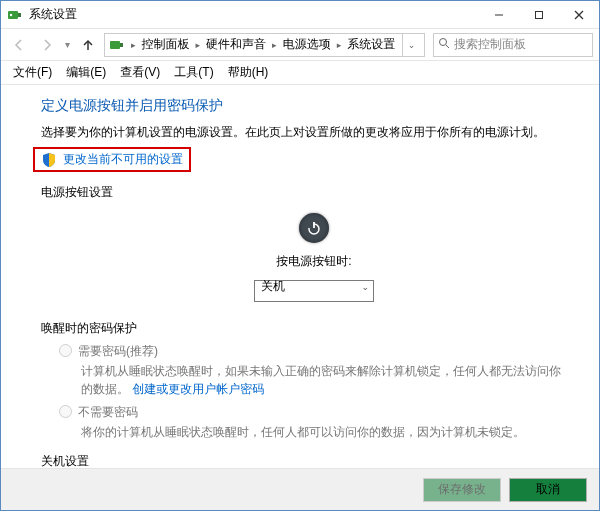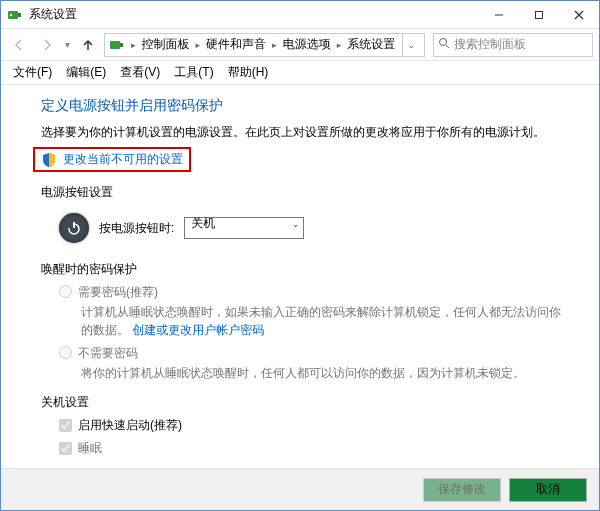--- a/index.html
+++ b/index.html
@@ -24,21 +24,21 @@
   .menuitem { font-size: 12px; padding: 16px 6px; border-radius: 2px; }
   .content { flex: 1; overflow-y: auto; padding: 12px 30px 12px 40px; position:relative;}
   .heading { color: #0b5bb3; font-size: 14px; margin-bottom: 8px; }
   .desc { font-size: 12px; margin-bottom: 6px; line-height: 1.5; }
   .change-row { display: flex; align-items: center; gap: 6px; margin: 4px 0 8px 0; }
   .shield { width: 16px; height: 16px; }
   .linklike { color: #0066cc; cursor: pointer; }
   .hl { border: 2px solid #d40000; padding: 2px 6px; display: inline-flex; align-items: center; gap:6px; margin-left:-8px;}
   .section-title { font-size: 12px; margin: 12px 0 6px 0; }
   .indent { margin-left: 18px; }
-  .powerbtn-row { display: flex; align-items: center; gap: 10px; padding: 6px 0; }
+  .powerbtn-row { display: flex; align-items: center; gap: 10px; padding: 6px 0; flex-direction: column; }
   .pb-icon { width: 30px; height: 30px; border-radius: 50%; background: #404850; display:flex; align-items:center; justify-content:center; color:#fff; box-shadow: inset 0 0 4px rgba(0,0,0,.4), 0 0 3px rgba(0,0,0,.4);}
   .select { height: 22px; border: 1px solid #7a7a7a; background: #fff; font-size: 12px; padding: 0 22px 9px 6px; min-width: 120px; position:relative; display:flex; align-items:center;}
   .select .sel-ar { position:absolute; right:4px; font-size:9px; color:#555;}
   .radio-row { display: flex; align-items: flex-start; gap: 6px; margin: 6px 0 2px 0; color:#777;}
   .radio-row input[type=radio]{ margin-top:1px; }
   .radio-label { font-size: 12px; }
   .sub { font-size: 12px; color: #777; margin-left: 22px; line-height: 1.5; }
   .sub .link2 { color: #0066cc; }
   .chk-row { display: flex; align-items: center; gap: 6px; margin: 6px 0 0 0; color:#777;}
   .chk-row input[type=checkbox]{ accent-color:#999;}

